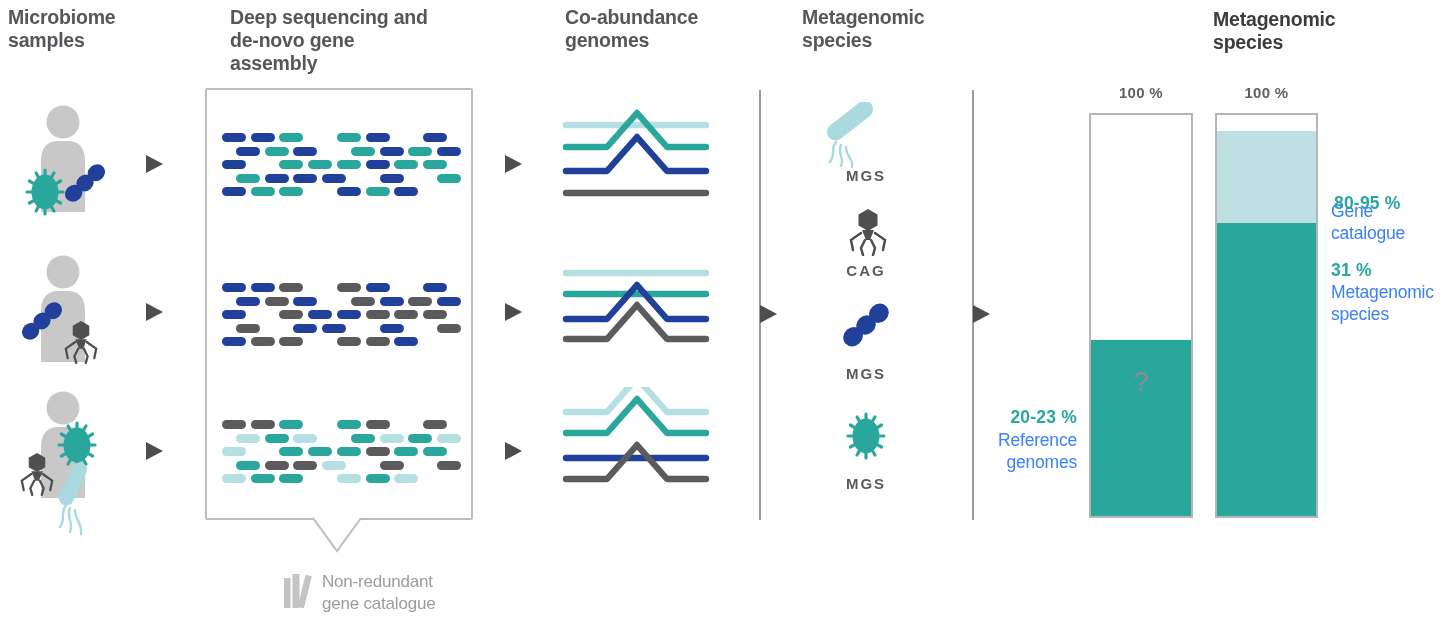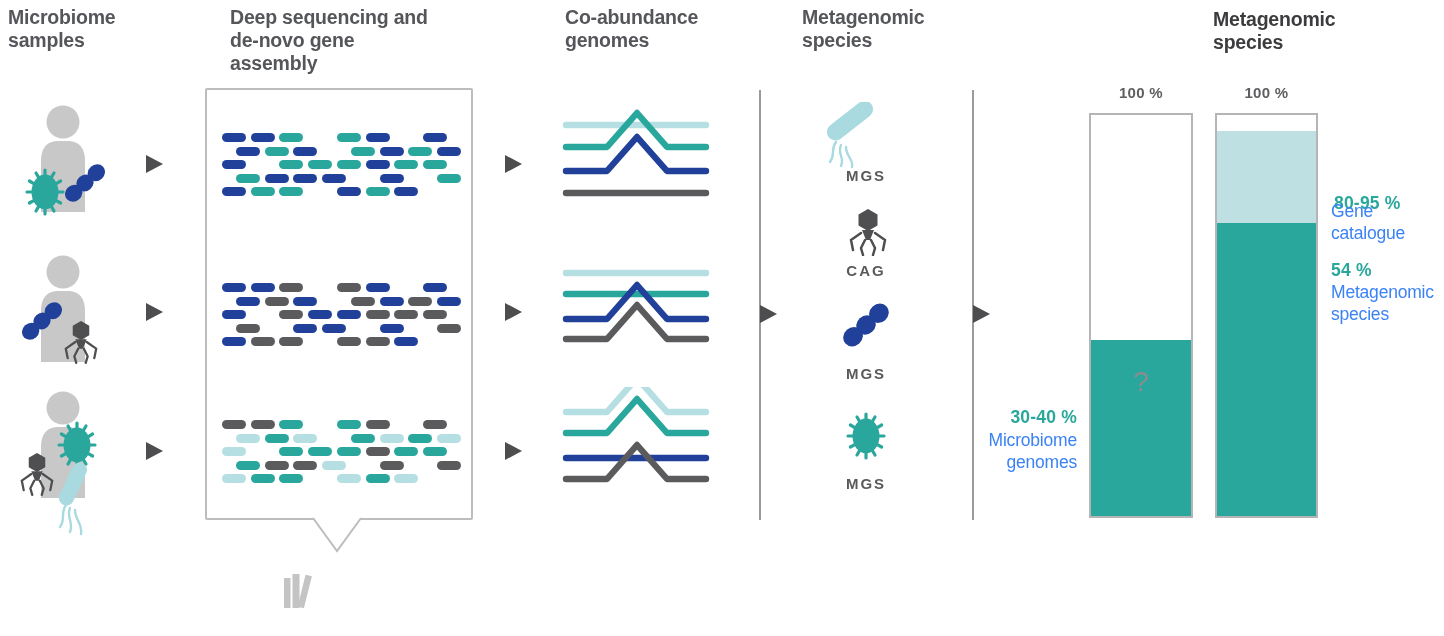--- a/index.html
+++ b/index.html
@@ -219,20 +219,21 @@
       <div class="dash" style="left: 394.2px; top: 474.4px; background: rgb(181, 223, 226);"></div>
     </div>
   <svg style="left:312px;top:517px" width="50" height="38" viewBox="0 0 50 38">
     <path d="M1,1 L25,34 L49,1" fill="#ffffff" stroke="#BDBDBD" stroke-width="2"></path>
   </svg>
   <svg style="left:281px;top:572px" width="32" height="40" viewBox="0 0 32 40">
     <rect x="3" y="6" width="6.5" height="30" fill="#C4C4C5"></rect>
     <rect x="11.5" y="2" width="7" height="34" fill="#C4C4C5"></rect>
     <rect x="20.5" y="3" width="6.5" height="33" transform="rotate(14 23.7 19.5)" fill="#C4C4C5"></rect>
   </svg>
+  <div id="callout-label">Non-redundant gene catalogue</div>
 
   <div class="arrow" style="left:505px;top:155px"></div>
   <div class="arrow" style="left:505px;top:303px"></div>
   <div class="arrow" style="left:505px;top:442px"></div>
 
   <div id="binning-layer">
       <svg width="152" height="112" style="left: 560px; top: 101px;">
         <path d="M6,24 L146,24" fill="none" stroke="#B5DFE2" stroke-width="6.4" stroke-linecap="round" stroke-linejoin="round"></path>
         <path d="M6,92 L146,92" fill="none" stroke="#5B5B5D" stroke-width="6.4" stroke-linecap="round" stroke-linejoin="round"></path>
         <path d="M6,46 L47,46 L77,12 L107,46 L146,46" fill="none" stroke="#2AA79C" stroke-width="6.4" stroke-linecap="round" stroke-linejoin="round"></path>
@@ -294,18 +295,18 @@
       <div class="bar-seg" style="top: 224.56px; height: 176.44px; background: rgb(42, 167, 156);"></div>
     </div>
   <div class="bar" id="bar-1" style="left:1215px;width:103px">
       <div class="bar-seg" style="top: 16.04px; height: 92.23px; background: rgb(191, 224, 226);"></div>
       <div class="bar-seg" style="top: 108.27px; height: 292.73px; background: rgb(42, 167, 156);"></div>
     </div>
   <div class="q-mark">?</div>
 
   <div class="val-label" style="left:1334px;top:193px">80-95 %</div>
   <div class="name-label" style="left:1331px;top:200px;width:95px">Gene catalogue</div>
-  <div class="val-label" style="left:1331px;top:260px">54 %</div>
+  <div class="val-label" style="left:1331px;top:260px">31 %</div>
   <div class="name-label" style="left:1331px;top:281px;width:118px">Metagenomic species</div>
-  <div class="val-label right-align" style="left:955px;top:407px;width:122px">30-40 %</div>
-  <div class="name-label right-align" style="left:955px;top:429px;width:122px">Microbiome genomes</div>
+  <div class="val-label right-align" style="left:955px;top:407px;width:122px">20-23 %</div>
+  <div class="name-label right-align" style="left:955px;top:429px;width:122px">Reference genomes</div>
 
 </div>
 
 </body></html>

